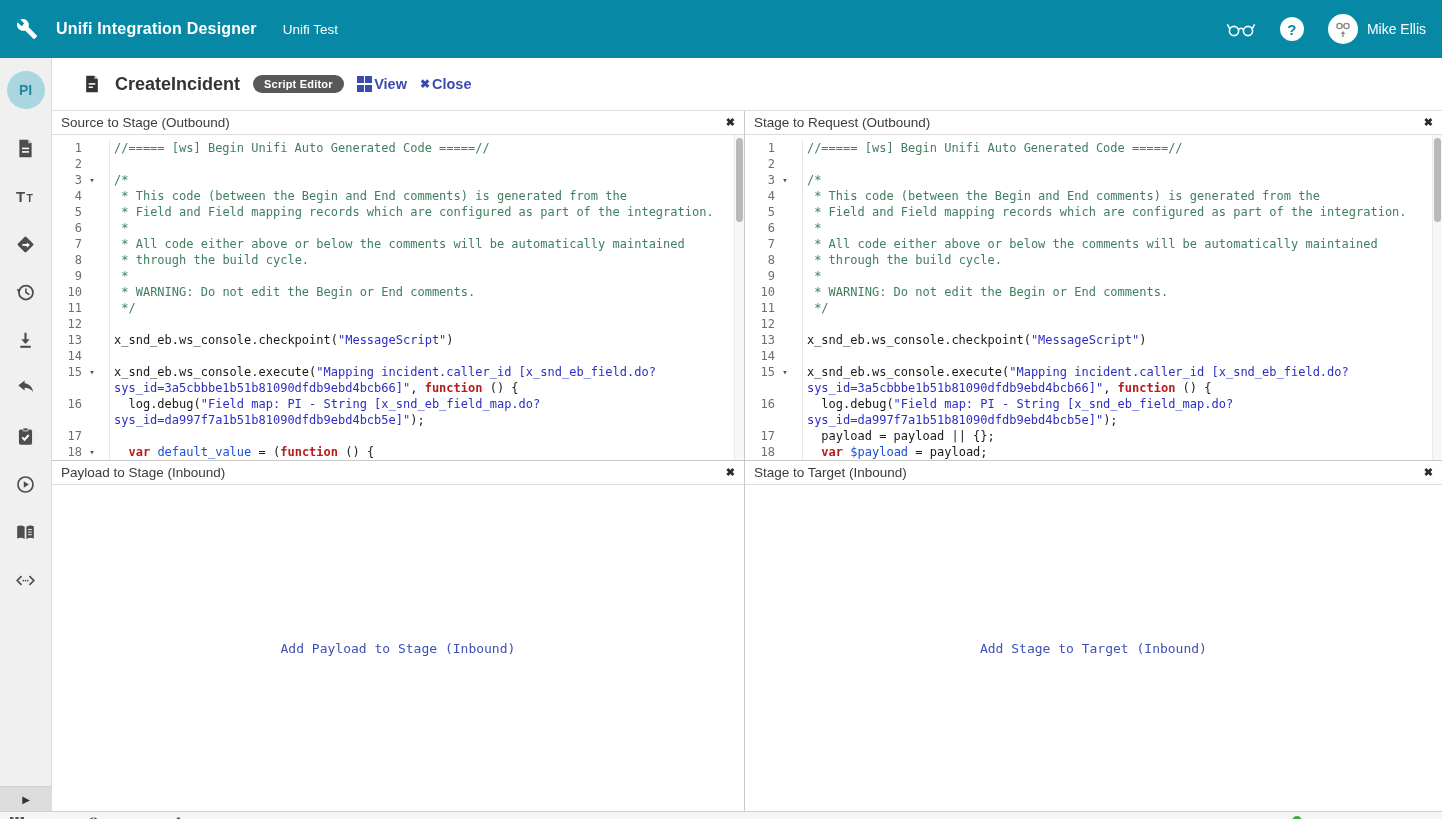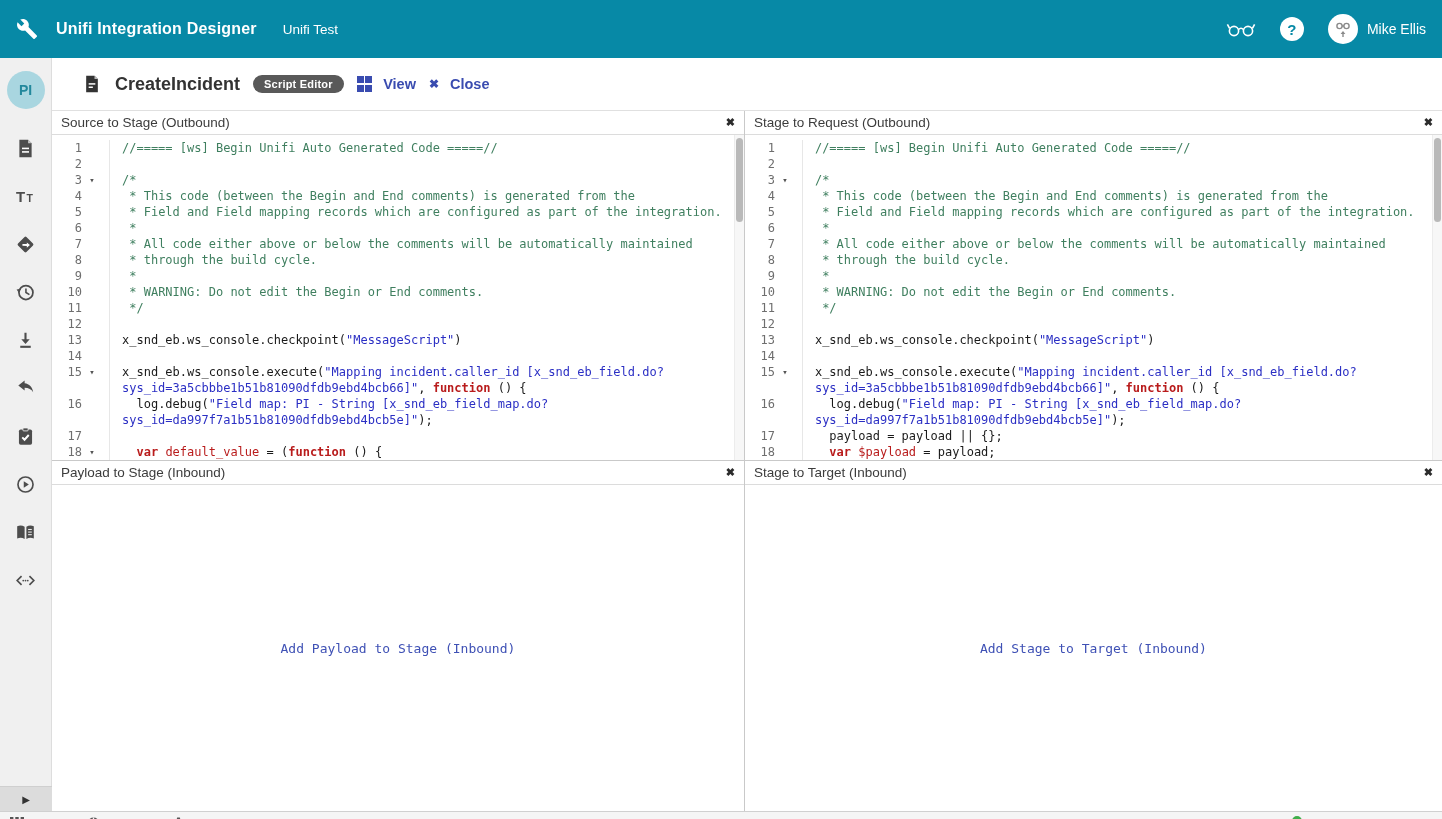--- a/index.html
+++ b/index.html
@@ -38,21 +38,21 @@
   .content { flex: 1; display: flex; flex-direction: column; min-width: 0; }
 
   
   .toolbar { height: 53px; background: #fff; border-bottom: 1px solid #e0e0e0;
     display: flex; align-items: center; padding: 0 14px 0 30px; gap: 13px; flex: none; }
   .doc-icon { width: 20px; height: 22px; }
   .doc-title { font-size: 18px; font-weight: 700; color: #333; }
   .badge { background: #595959; color: #fff; font-size: 11px; font-weight: 700;
     padding: 3px 11px; border-radius: 10px; letter-spacing: .2px; }
   .tlink { color: #3a4cb0; font-size: 14.5px; font-weight: 600; display: flex;
-    align-items: center; gap: 11px; cursor: pointer; }
+    align-items: center; gap: 2px; cursor: pointer; }
   .grid4 { display: grid; grid-template-columns: 7px 7px; grid-template-rows: 7px 7px; gap: 1.5px; }
   .grid4 b { background: #3a4cb0; }
   .xglyph { font-size: 12px; font-weight: 700; }
   .toolbar-right { margin-left: auto; display: flex; align-items: center; gap: 12px; }
   .btn { height: 34px; padding: 0 15px; border: 1px solid #ccc; background: #fff;
     color: #333; font-size: 14px; border-radius: 3px; font-family: inherit; cursor: pointer; }
   .btn-danger { background: #e05e5c; border-color: #d95553; color: #fff; }
   .btn-group { display: flex; }
   .btn-save { background: #136f8c; border-color: #136f8c; color: #fff;
     border-radius: 3px 0 0 3px; }
@@ -74,25 +74,25 @@
 
   
   .code-area { position: absolute; inset: 0 10px 0 0; padding-top: 5px;
     font-family: "DejaVu Sans Mono", "Liberation Mono", monospace;
     font-size: 12px; line-height: 16px; cursor: text; }
   .code-line { display: flex; min-height: 16px; }
   .gutter { width: 57px; flex: none; display: flex; }
   .lnum { width: 30px; text-align: right; color: #6e6e6e; }
   .fold { width: 20px; text-align: center; color: #555; font-size: 9px; line-height: 16px; }
   .code-text { flex: 1; min-width: 0; min-height: 16px; border-left: 1px solid #e7e7e7;
-    padding-left: 12px; white-space: pre-wrap; overflow-wrap: break-word; color: #1a1a1a; }
+    padding-left: 4px; white-space: pre-wrap; overflow-wrap: break-word; color: #1a1a1a; }
   .tok-comment { color: #3F7F5F; }
   .tok-string  { color: #2b2fc4; }
   .tok-keyword { color: #b91c1c; font-weight: 700; }
-  .tok-vardef  { color: #b91c1c; }
+  .tok-vardef  { color: #1d4ed8; }
   .tok-plain   { color: #1a1a1a; }
 
   .vscroll { position: absolute; top: 0; right: 0; width: 10px; bottom: 0;
     background: #f7f7f7; border-left: 1px solid #ececec; }
   .vscroll .thumb { position: absolute; top: 3px; left: 1px; width: 7px;
     height: 84px; background: #b9b9b9; border-radius: 4px; cursor: grab; }
 
   .empty-body { display: flex; align-items: center; justify-content: center; }
   .placeholder { font-family: "DejaVu Sans Mono", "Liberation Mono", monospace;
     font-size: 13px; color: #3f51b5; cursor: pointer; }

